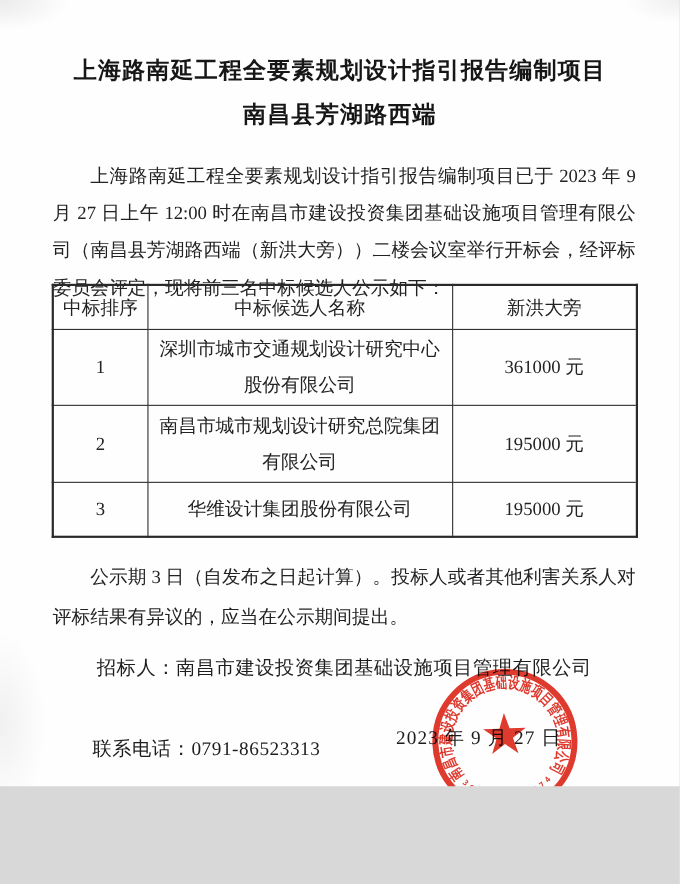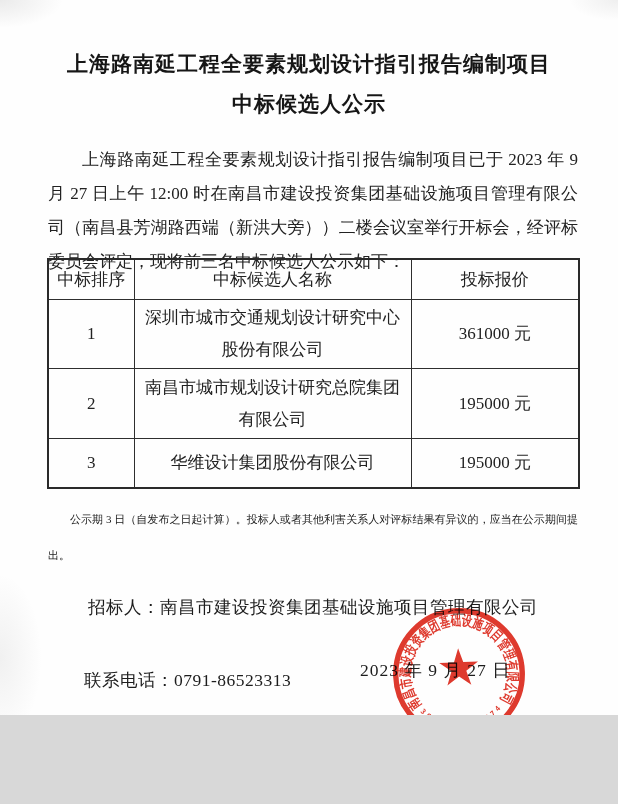--- a/index.html
+++ b/index.html
@@ -36,56 +36,56 @@
     text-align:center;vertical-align:middle;
     padding:2px 6px;line-height:32px;
   }
   table.bid{border:2px solid #2a2a2a;}
   tr.hdr td{height:35px;margin-top:48px;}
   tr.r1 td{height:62px;}
   tr.r2 td{height:65px;}
   tr.r3 td{height:44px;}
   .notice{
     position:absolute;top:490px;left:48px;width:530px;
-    font-size:11px;line-height:36px;text-align:justify;text-indent:2em;
+    font-size:17px;line-height:36px;text-align:justify;text-indent:2em;
     color:#222;
   }
   .tenderer{position:absolute;top:595px;left:88px;font-size:17.5px;color:#1d1d1d;letter-spacing:.5px;}
   .phone{position:absolute;top:628px;left:84px;font-size:17.5px;color:#1d1d1d;letter-spacing:.5px;margin-top:40px;}
   .date{position:absolute;top:658px;left:360px;font-size:17.5px;color:#1d1d1d;letter-spacing:1px;}
   .seal{
     position:absolute;top:606px;left:391px;width:136px;height:136px;
     mix-blend-mode:multiply;opacity:.93;
     transform:rotate(-2deg);
   }
   .seal svg{width:100%;height:100%;}
 </style>
 </head>
 <body>
 
 <div class="page">
 
   <div class="title">
     <div>上海路南延工程全要素规划设计指引报告编制项目</div>
-    <div>中标候选人公示</div>
+    <div>南昌县芳湖路西端</div>
   </div>
 
   <p class="intro">上海路南延工程全要素规划设计指引报告编制项目已于 2023 年 9 月 27 日上午 12:00 时在南昌市建设投资集团基础设施项目管理有限公司（南昌县芳湖路西端（新洪大旁））二楼会议室举行开标会，经评标委员会评定，现将前三名中标候选人公示如下：</p>
 
   <table class="bid">
     <colgroup>
       <col style="width:86px">
         <col style="width:277px">
         <col style="width:168px">
     </colgroup>
     <tbody>
       <tr class="hdr">
         <td>中标排序</td>
         <td>中标候选人名称</td>
-        <td>投标报价</td>
+        <td>新洪大旁</td>
       </tr>
       <tr class="r1">
         <td>1</td>
         <td>深圳市城市交通规划设计研究中心股份有限公司</td>
         <td>361000 元</td>
       </tr>
       <tr class="r2">
         <td>2</td>
         <td>南昌市城市规划设计研究总院集团有限公司</td>
         <td>195000 元</td>

